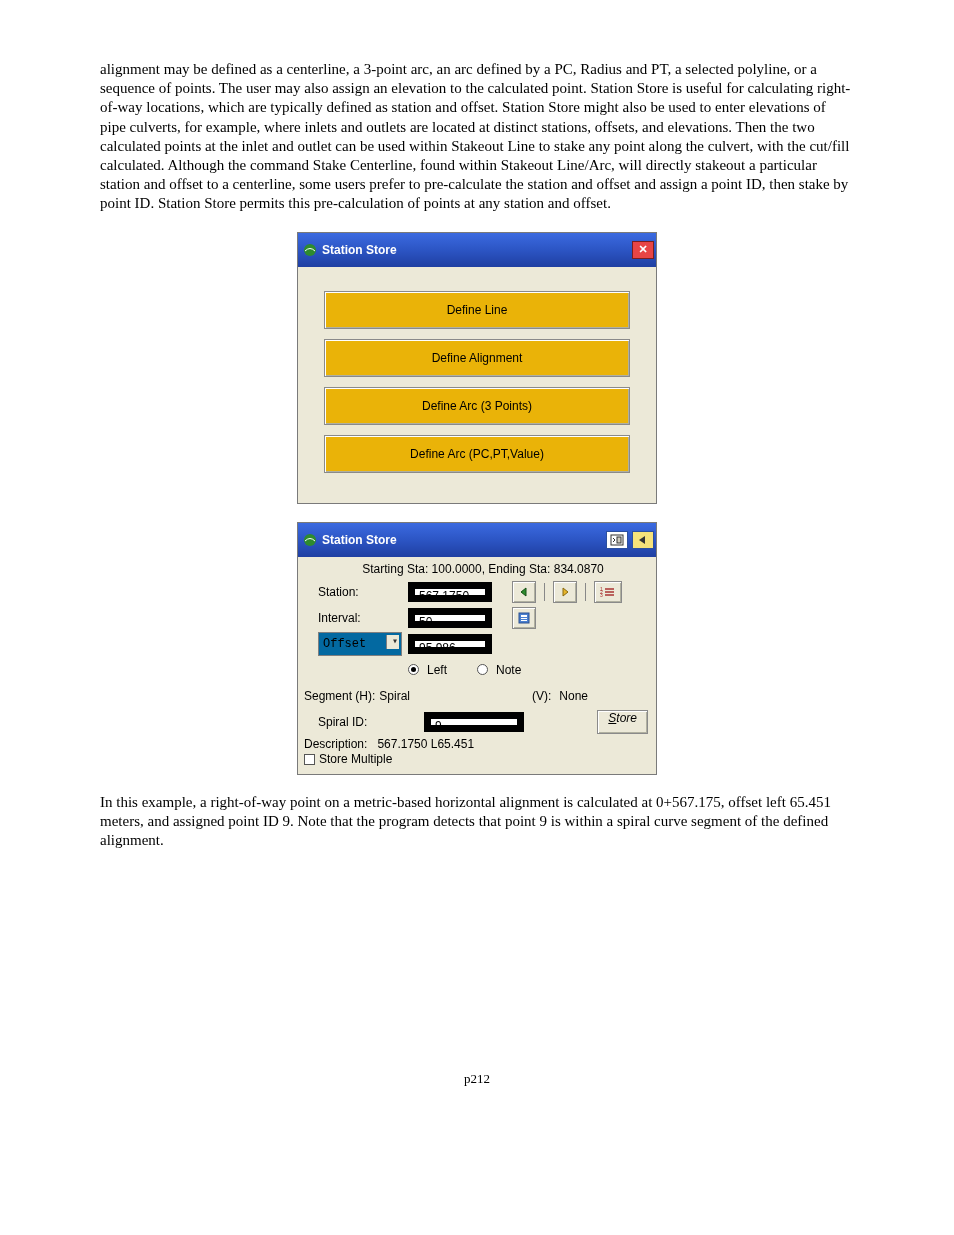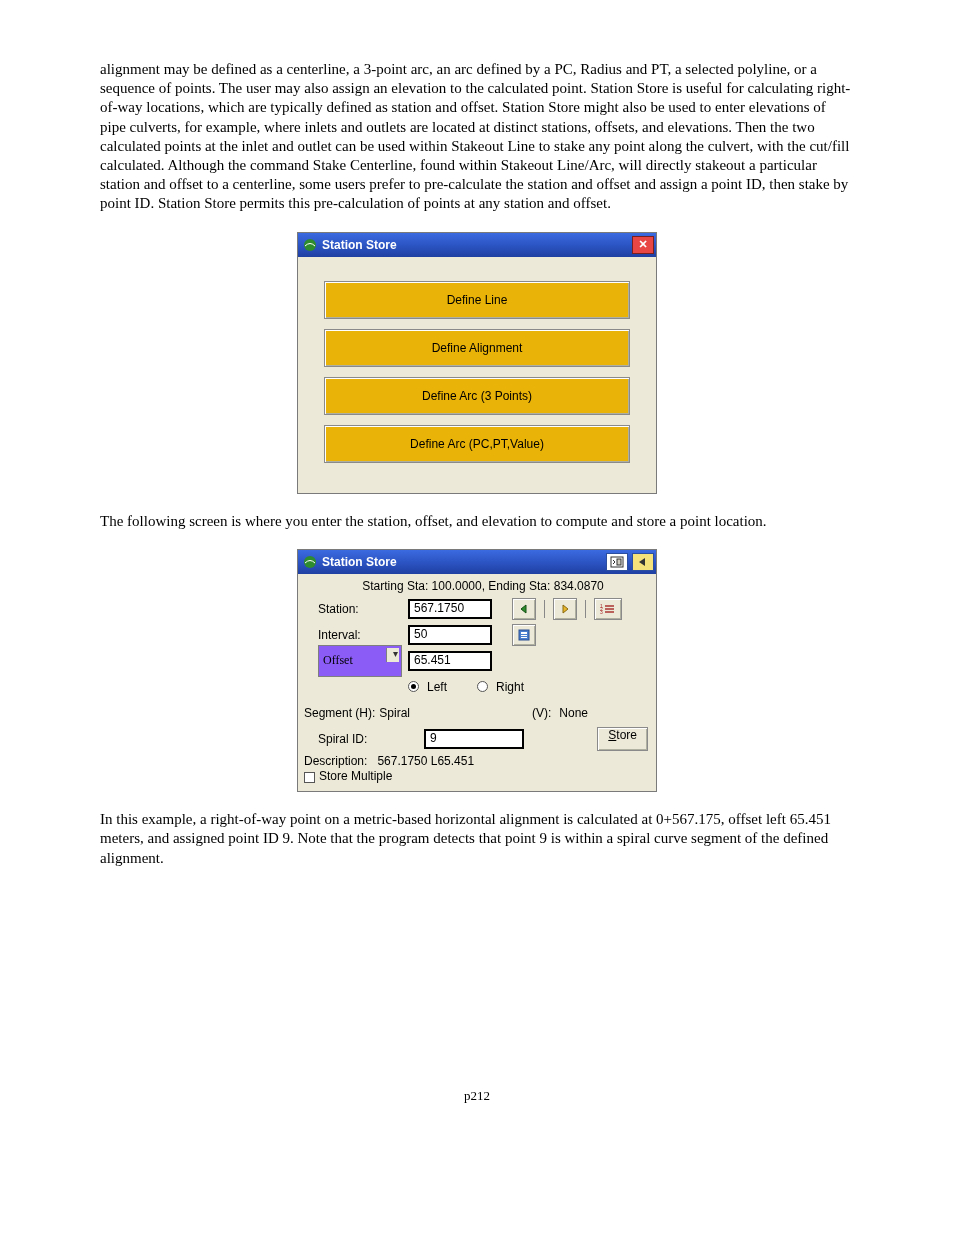--- a/index.html
+++ b/index.html
@@ -30,21 +30,21 @@
   .dialog {
     width: 360px;
     border: 1px solid #7a7a7a;
     font-family: Tahoma, Verdana, Arial, sans-serif;
     font-size: 12px;
     color: #000;
     background: #ece9d8;
     box-sizing: border-box;
   }
   .titlebar {
-    height: 24px;
+    height: 34px;
     background: linear-gradient(to bottom, #3b6ae0 0%, #2c55c4 50%, #1f3fa2 100%);
     display: flex;
     align-items: center;
     padding: 0 2px 0 4px;
     gap: 4px;
   }
   .titlebar .app-icon {
     width: 16px; height: 16px;
     flex: 0 0 auto;
     display: flex; align-items: center; justify-content: center;
@@ -99,33 +99,33 @@
     height: 26px;
     gap: 6px;
   }
   .lbl {
     width: 84px;
     flex: 0 0 auto;
     white-space: nowrap;
   }
   .ced {
     height: 20px;
-    border: 2px solid #000000;
+    border: 7px solid #000000;
     background: #fff;
     padding: 0 4px;
     font-family: Tahoma, sans-serif;
     font-size: 12px;
     box-sizing: border-box;
   }
   .sel {
-    height: 32px;
+    height: 24px;
     border: 1px solid #7f7f7f;
-    background: #8b5cf6;
+    background: #0369a1;
     padding: 0 14px 0 4px;
-    font-family: Liberation Serif, serif;
+    font-family: Liberation Mono, monospace;
     font-size: 12px;
     box-sizing: border-box;
     position: relative;
     display: inline-flex;
     align-items: center;
   }
   .sel::after {
     content: "";
     position: absolute;
     right: 2px; top: 2px;
@@ -149,20 +149,21 @@
     display: inline-flex; align-items: center; justify-content: center;
   }
   .btn-store {
     height: 22px;
     padding: 0 10px;
     border: 1px solid #8a8a8a;
     background: #ece9d8;
     box-shadow: inset 1px 1px 0 #fff, inset -1px -1px 0 #b0b0a0;
     font-family: Tahoma, sans-serif;
     font-size: 12px;
+    font-style: italic;
   }
   .radio-dot {
     display: inline-flex; align-items: center; gap: 8px;
     font-family: Tahoma, sans-serif; font-size: 12px;
   }
   .radio-dot .r {
     width: 11px; height: 11px; border-radius: 50%;
     border: 1px solid #555; background: #fff;
     display: inline-flex; align-items: center; justify-content: center;
     box-sizing: border-box;
@@ -209,21 +210,20 @@
       </div>
       <div class="client">
         <div class="bigbtn">Define Line</div>
         <div class="bigbtn">Define Alignment</div>
         <div class="bigbtn">Define Arc (3 Points)</div>
         <div class="bigbtn">Define Arc (PC,PT,Value)</div>
       </div>
     </div>
   </div>
 
-  <p class="body">The following screen is where you enter the station, offset, and elevation to compute and store a point location.</p>
 
   <div class="figure">
     <div class="dialog" style="width:360px;">
       <div class="titlebar">
         <span class="app-icon">
           <svg width="16" height="16" viewBox="0 0 16 16">
               <circle cx="8" cy="8" r="6" fill="#2e8b2e"></circle>
               <path d="M3 9 Q8 4 13 9" stroke="#fff" stroke-width="1" fill="none"></path>
             </svg>
         </span>
@@ -284,33 +284,33 @@
                 <rect x="2" y="2" width="10" height="10" fill="#4a7fcf" stroke="#2a5090"></rect>
                 <rect x="4" y="4" width="6" height="2" fill="#fff"></rect>
                 <rect x="4" y="7" width="6" height="1" fill="#fff"></rect>
                 <rect x="4" y="9" width="6" height="1" fill="#fff"></rect>
               </svg>
           </span>
         </div>
 
         <div class="row">
           <span class="sel" style="width:84px;">Offset</span>
-          <span class="ced" style="width:84px;">65.451</span>
+          <span class="ced" style="width:84px;">95.986</span>
         </div>
 
         <div class="row">
           <span class="lbl"></span>
           <span class="radio-dot">
             <span class="r checked"></span>
             <span>Left</span>
           </span>
           <span style="width:18px"></span>
           <span class="radio-dot">
             <span class="r"></span>
-            <span>Right</span>
+            <span>Note</span>
           </span>
         </div>
 
 
         <div class="row" style="margin-left:-14px;">
           <span>Segment (H):</span>
           <span style="margin-left:-2px;">Spiral</span>
           <span style="flex:1"></span>
           <span>(V):</span>
           <span style="margin-left:2px; margin-right:60px;">None</span>

